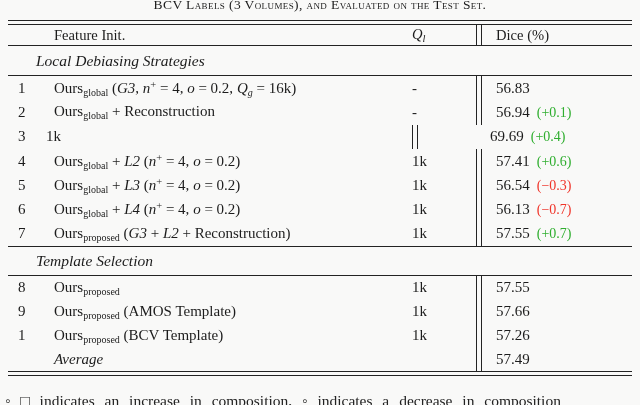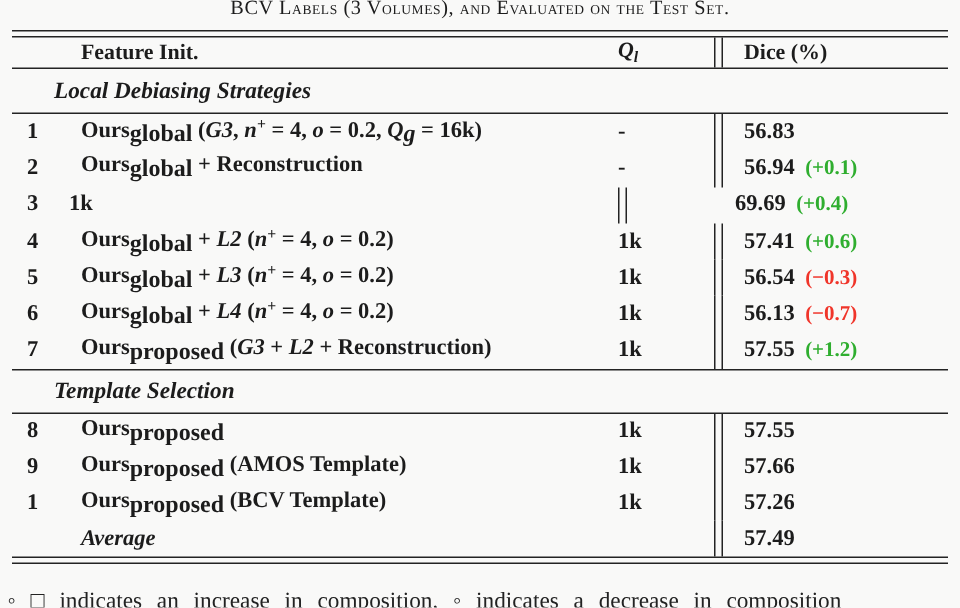--- a/index.html
+++ b/index.html
@@ -13,21 +13,21 @@
   }
   .caption {
     position: absolute; top: -3px; left: 0; right: 0;
     text-align: center;
     font-variant: small-caps;
     font-size: 13.5px;
     letter-spacing: 0.4px;
     white-space: nowrap;
   }
   .table {
-    position: absolute; left: 8px; right: 8px; top: 20px; font-weight: bold;
+    position: absolute; left: 8px; right: 8px; top: 20px;
   }
   .rule-double {
     height: 5px;
     border-top: 1.6px solid var(--rule);
     border-bottom: 1.2px solid var(--rule);
   }
   .grid-row {
     display: grid;
     grid-template-columns: 38px 1fr 64px 6px 150px;
     align-items: center;
@@ -57,21 +57,21 @@
     width: 6px;
     border-left: 1.3px solid var(--rule);
     border-right: 1.3px solid var(--rule);
   }
   .cell-dice  { padding-left: 14px; white-space: nowrap; }
   .delta { font-size: 14px; margin-left: 7px; }
   .delta.pos { color: var(--pos); }
   .delta.neg { color: var(--neg); }
   .seg-i, .seg-cal { font-style: italic; }
   .seg-sub, .seg-subi {
-    font-size: 16px;
+    font-size: 10px;
     vertical-align: -3px;
   }
   .seg-subi { font-style: italic; }
   .seg-sup {
     font-size: 10.5px;
     vertical-align: 5px;
   }
   .q-sub { font-size: 10.5px; vertical-align: -3px; font-style: italic; }
   .q-sym { font-style: italic; }
   .footer-clipped {
@@ -138,21 +138,21 @@
           <div class="cell-label"><span>Ours</span><span class="seg-sub">global</span><span> + </span><span class="seg-i">L4</span><span> (</span><span class="seg-i">n</span><span class="seg-sup">+</span><span> = 4, </span><span class="seg-i">o</span><span> = 0.2)</span></div>
           <div class="cell-q">1k</div>
           <div class="divider"></div>
           <div class="cell-dice"><span>56.13</span><span class="delta neg">(−0.7)</span></div>
         </div>
         <div class="grid-row data-row">
           <div class="cell-num">7</div>
           <div class="cell-label"><span>Ours</span><span class="seg-sub">proposed</span><span> (</span><span class="seg-i">G3</span><span> + </span><span class="seg-i">L2</span><span> + Reconstruction)</span></div>
           <div class="cell-q">1k</div>
           <div class="divider"></div>
-          <div class="cell-dice"><span>57.55</span><span class="delta pos">(+1.2)</span></div>
+          <div class="cell-dice"><span>57.55</span><span class="delta pos">(+0.7)</span></div>
         </div>
       </div>
       <div class="sec1">
         <div class="section-row with-top">Template Selection</div>
         <div class="grid-row data-row">
           <div class="cell-num">8</div>
           <div class="cell-label"><span>Ours</span><span class="seg-sub">proposed</span></div>
           <div class="cell-q">1k</div>
           <div class="divider"></div>
           <div class="cell-dice"><span>57.55</span></div>

